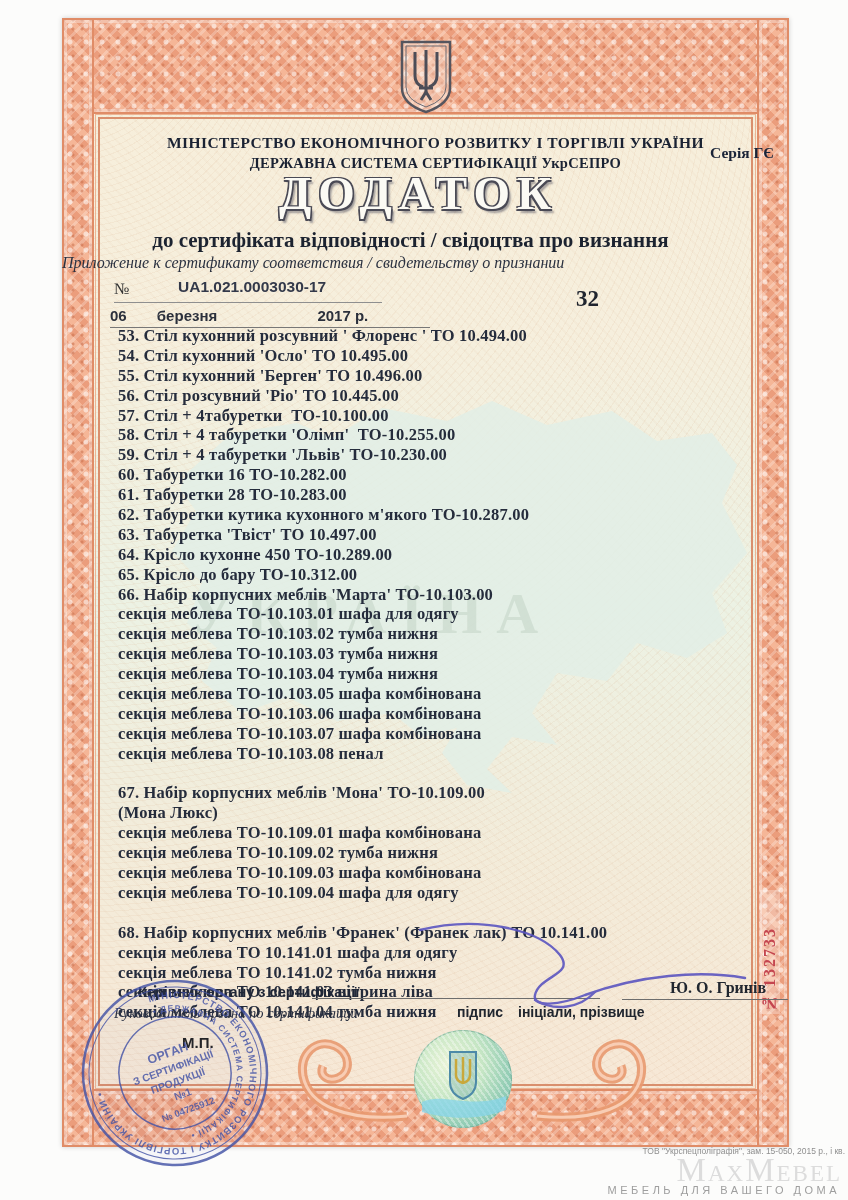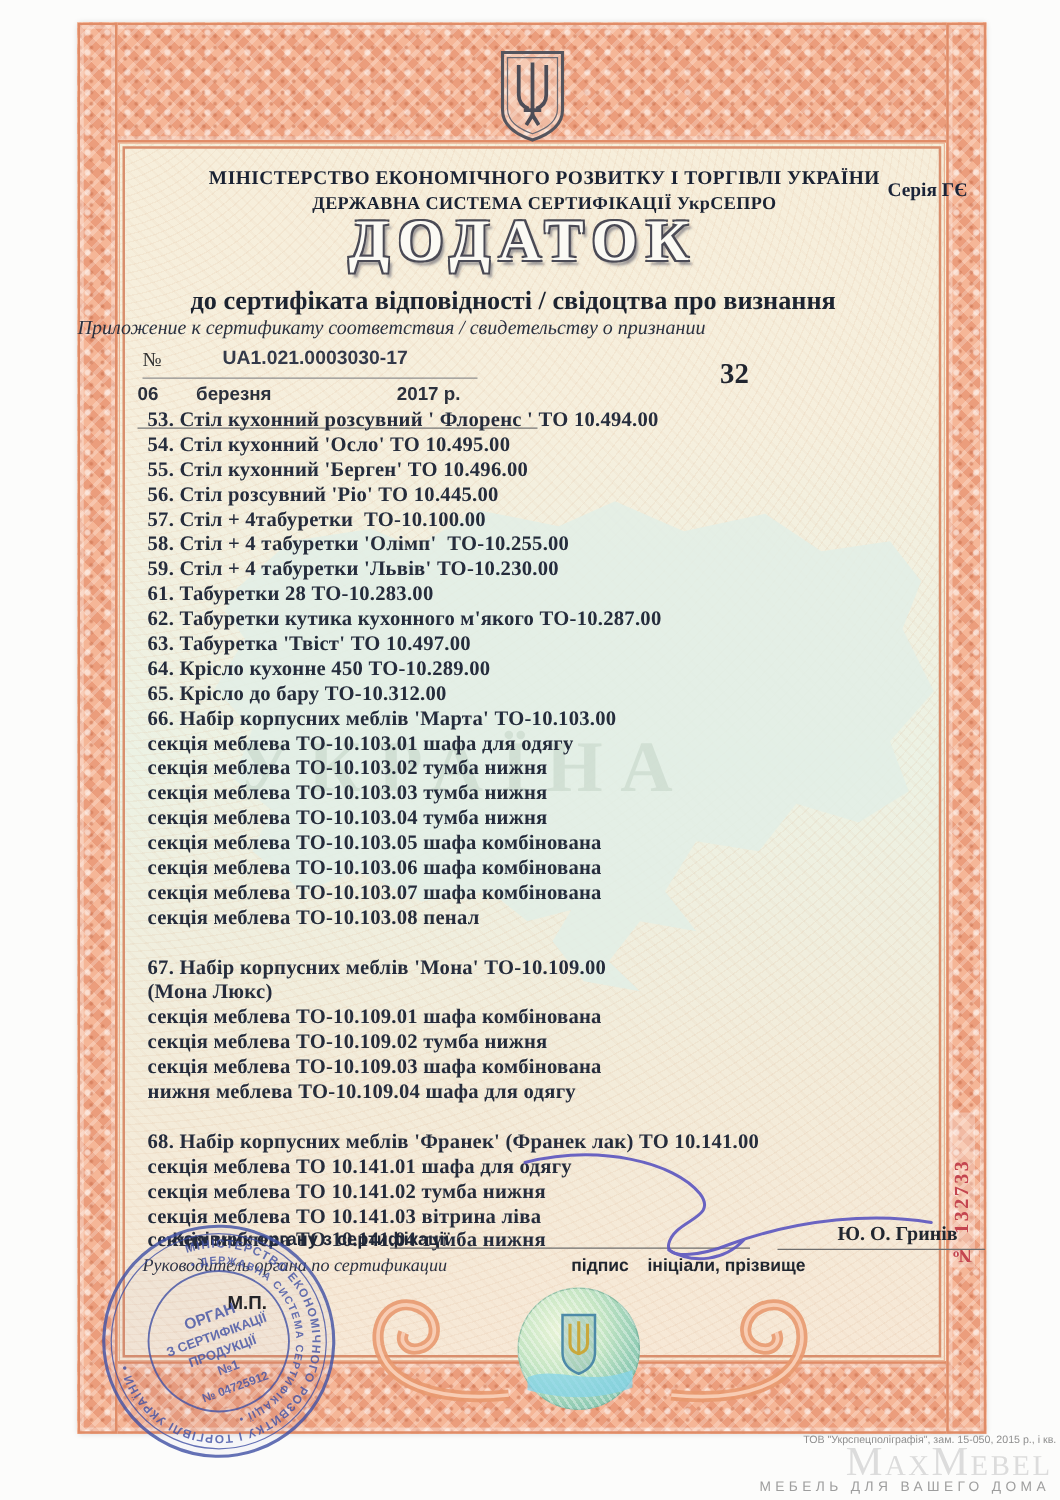--- a/index.html
+++ b/index.html
@@ -40,21 +40,21 @@
   .sub-ua{position:absolute;left:0;right:30px;top:210px;z-index:4;text-align:center;
     font-weight:bold;font-size:21px;color:#1c2330;}
   .sub-ru{position:absolute;left:0;right:30px;top:236px;z-index:4;
     font-style:italic;font-size:16px;color:#2a3140;}
   .num-label{position:absolute;left:52px;top:262px;z-index:4;font-size:16px;color:#333;}
   .cert-num{position:absolute;left:116px;top:260px;z-index:4;
     font-family:"Liberation Sans","DejaVu Sans",sans-serif;font-weight:bold;font-size:15.5px;color:#33394a;}
   .num-line{position:absolute;left:52px;top:284px;width:268px;height:1px;background:#8f8f8f;z-index:4;}
   .page-num{position:absolute;left:514px;top:268px;z-index:4;font-weight:bold;font-size:23px;color:#20252f;}
   .date-row{position:absolute;left:48px;top:289px;width:320px;z-index:4;border-bottom:1px solid #777;
-    padding-bottom:18px;font-family:"Liberation Sans","DejaVu Sans",sans-serif;font-weight:bold;
+    padding-bottom:3px;font-family:"Liberation Sans","DejaVu Sans",sans-serif;font-weight:bold;
     font-size:15px;color:#2b303c;}
   .date-row .m{margin-left:26px;} .date-row .y{margin-left:96px;}
   
   .items{position:absolute;left:56px;top:308px;right:26px;z-index:4;
     font-weight:bold;font-size:16.5px;letter-spacing:.2px;color:#252c3c;}
   .item-line{height:19.9px;line-height:19.9px;white-space:pre;overflow:visible;}
   
   .map-svg{position:absolute;left:30px;top:295px;z-index:1;}
   .map-word{position:absolute;left:128px;top:562px;z-index:1;font-weight:bold;font-size:58px;
     letter-spacing:14px;color:rgba(170,188,172,.30);}
@@ -141,41 +141,42 @@
   </div>
 
   <div class="items">
       <div class="item-line">53. Стіл кухонний розсувний ' Флоренс ' ТО 10.494.00</div>
       <div class="item-line">54. Стіл кухонний 'Осло' ТО 10.495.00</div>
       <div class="item-line">55. Стіл кухонний 'Берген' ТО 10.496.00</div>
       <div class="item-line">56. Стіл розсувний 'Ріо' ТО 10.445.00</div>
       <div class="item-line">57. Стіл + 4табуретки  ТО-10.100.00</div>
       <div class="item-line">58. Стіл + 4 табуретки 'Олімп'  ТО-10.255.00</div>
       <div class="item-line">59. Стіл + 4 табуретки 'Львів' ТО-10.230.00</div>
+      <div class="item-line">60. Табуретки 16 ТО-10.282.00</div>
       <div class="item-line">61. Табуретки 28 ТО-10.283.00</div>
       <div class="item-line">62. Табуретки кутика кухонного м'якого ТО-10.287.00</div>
       <div class="item-line">63. Табуретка 'Твіст' ТО 10.497.00</div>
       <div class="item-line">64. Крісло кухонне 450 ТО-10.289.00</div>
       <div class="item-line">65. Крісло до бару ТО-10.312.00</div>
       <div class="item-line">66. Набір корпусних меблів 'Марта' ТО-10.103.00</div>
       <div class="item-line">секція меблева ТО-10.103.01 шафа для одягу</div>
       <div class="item-line">секція меблева ТО-10.103.02 тумба нижня</div>
       <div class="item-line">секція меблева ТО-10.103.03 тумба нижня</div>
       <div class="item-line">секція меблева ТО-10.103.04 тумба нижня</div>
       <div class="item-line">секція меблева ТО-10.103.05 шафа комбінована</div>
       <div class="item-line">секція меблева ТО-10.103.06 шафа комбінована</div>
       <div class="item-line">секція меблева ТО-10.103.07 шафа комбінована</div>
       <div class="item-line">секція меблева ТО-10.103.08 пенал</div>
       <div class="item-line"></div>
       <div class="item-line">67. Набір корпусних меблів 'Мона' ТО-10.109.00</div>
       <div class="item-line">(Мона Люкс)</div>
       <div class="item-line">секція меблева ТО-10.109.01 шафа комбінована</div>
       <div class="item-line">секція меблева ТО-10.109.02 тумба нижня</div>
       <div class="item-line">секція меблева ТО-10.109.03 шафа комбінована</div>
-      <div class="item-line">нижня меблева ТО-10.109.04 шафа для одягу</div>
+      <div class="item-line">секція меблева ТО-10.109.04 шафа для одягу</div>
       <div class="item-line"></div>
       <div class="item-line">68. Набір корпусних меблів 'Франек' (Франек лак) ТО 10.141.00</div>
       <div class="item-line">секція меблева ТО 10.141.01 шафа для одягу</div>
       <div class="item-line">секція меблева ТО 10.141.02 тумба нижня</div>
       <div class="item-line">секція меблева ТО 10.141.03 вітрина ліва</div>
       <div class="item-line">секція меблева ТО 10.141.04 тумба нижня</div>
     </div>
 
   <svg class="scroll" style="left:185px;top:1002px" width="165" height="110" viewBox="0 0 165 110">
     <path d="M160,96 C100,102 62,86 56,56 C52,33 70,18 88,26 C103,33 105,52 91,58 C80,62 72,55 76,46" stroke="#e8996f" stroke-width="9" fill="none" opacity=".9"></path>

